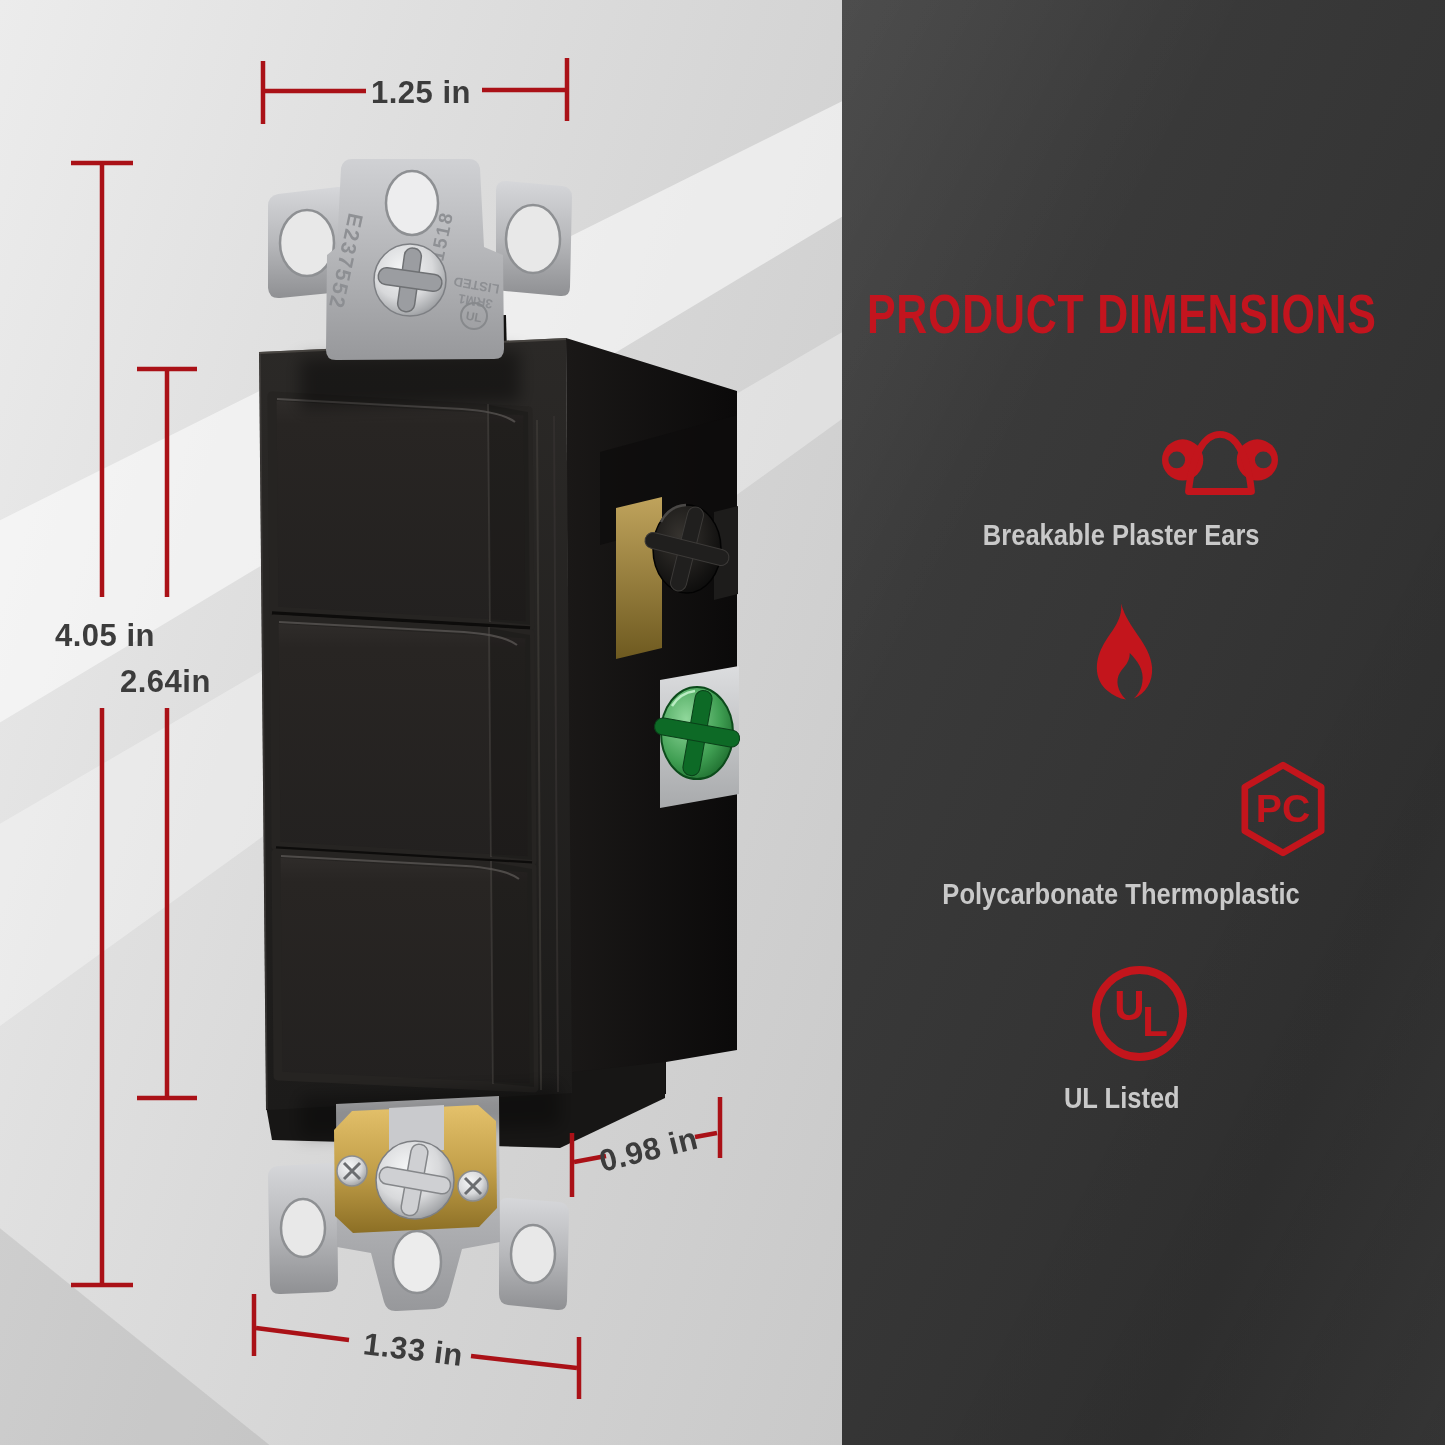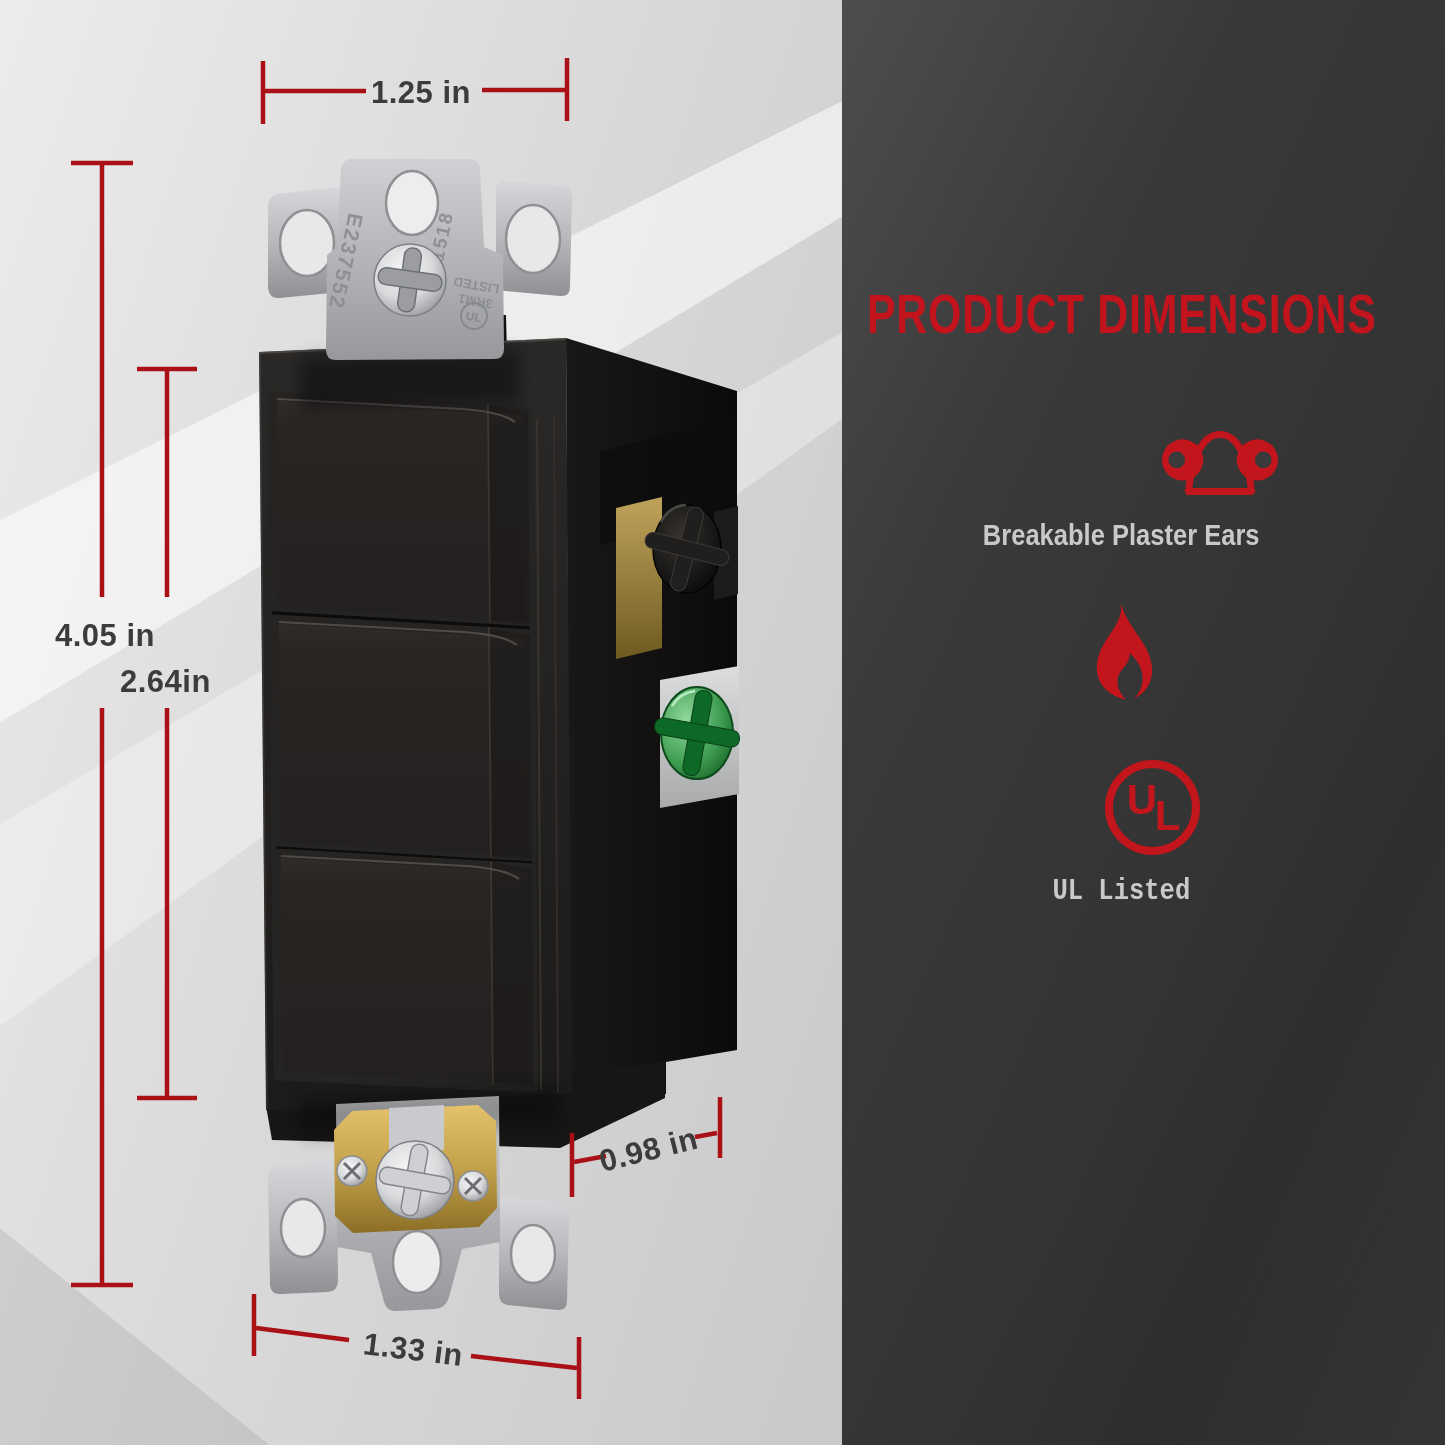--- a/index.html
+++ b/index.html
@@ -28,21 +28,21 @@
   .title{margin:276px 0 0 0;font-size:55px;font-weight:bold;color:#c3141e;
          white-space:nowrap;line-height:1;}
   .title .condense{display:inline-block;transform:scaleX(.78);transform-origin:center;letter-spacing:1px;}
   .feature{display:flex;flex-direction:column;align-items:flex-end;}
   .f-label{margin:0;font-size:29px;font-weight:bold;color:#c9c9c9;white-space:nowrap;line-height:1.05;}
   .f-label .condense-s{display:inline-block;transform:scaleX(.88);transform-origin:center;}
   .icon{display:flex;align-items:center;justify-content:center;}
   .m-ears{margin-top:78px;}  .l-ears{margin-top:24px;}
   .m-flame{margin-top:50px;} .l-flame{margin-top:22px;}
   .m-hex{margin-top:55px;}   .l-hex{margin-top:20px;}
-  .m-ul{margin-top:56px;}    .l-ul{margin-top:22px;font-family:Liberation Mono, monospace;}
+  .m-ul{margin-top:56px;}    .l-ul{margin-top:22px;}
   .ul-badge{position:relative;width:79px;height:79px;border:8px solid #c3151c;border-radius:50%;}
   .ul-badge .u{position:absolute;left:14px;top:8px;font-size:42px;font-weight:bold;color:#c3151c;}
   .ul-badge .l{position:absolute;left:42px;top:24px;font-size:42px;font-weight:bold;color:#c3151c;}
 </style>
 </head>
 <body>
 
 <div class="stage">
 
   <div class="scene">
@@ -273,20 +273,29 @@
       </section>
 
       <section class="feature">
         <div class="icon m-flame">
           <svg width="66" height="104" viewBox="0 0 68 104">
             <path d="M33 2 C35 20 22 31 14 46 C5 63 6 81 19 92 C25 97 31 100 38 101 C29 92 27 81 32 73 C36 67 42 63 42 53 C50 61 57 71 55 83 C54 90 51 96 46 100 C58 95 66 83 65 68 C63 43 40 28 33 2 Z" fill="#c3151c"></path>
           </svg>
         </div>
       </section>
 
+      <section class="feature">
+        <div class="icon m-hex">
+          <svg width="84" height="100" viewBox="0 0 88 100">
+            <polygon points="44,4 84,27 84,73 44,96 4,73 4,27" fill="none" stroke="#c3151c" stroke-width="7" stroke-linejoin="round"></polygon>
+            <text x="44" y="64" text-anchor="middle" font-size="41" font-weight="bold" fill="#c3151c" font-family="Liberation Sans, sans-serif">PC</text>
+          </svg>
+        </div>
+        <p class="f-label l-hex"><span class="condense-s">Polycarbonate Thermoplastic</span></p>
+      </section>
 
       <section class="feature">
         <div class="icon m-ul">
           <div class="ul-badge">
             <span class="u">U</span>
             <span class="l">L</span>
           </div>
         </div>
         <p class="f-label l-ul"><span class="condense-s">UL Listed</span></p>
       </section>

